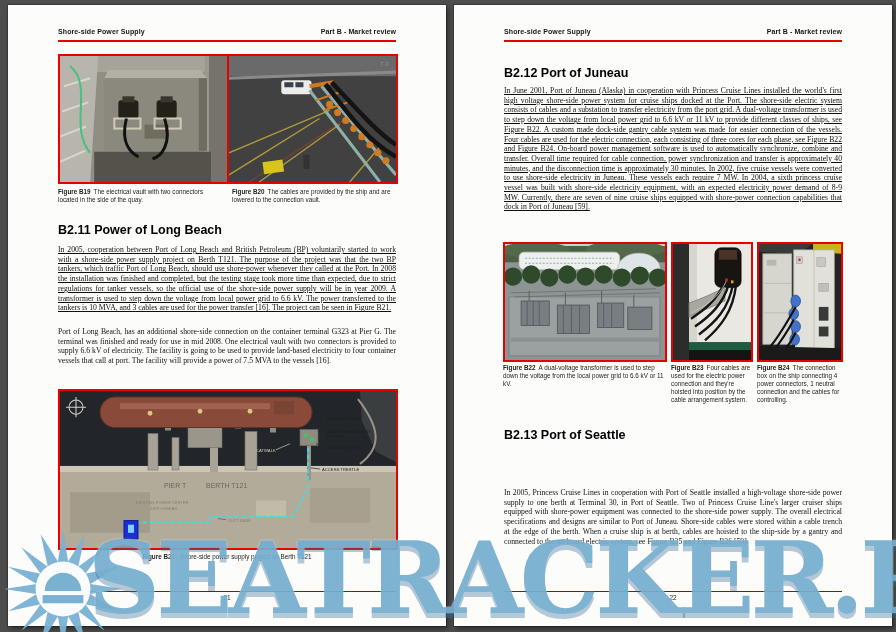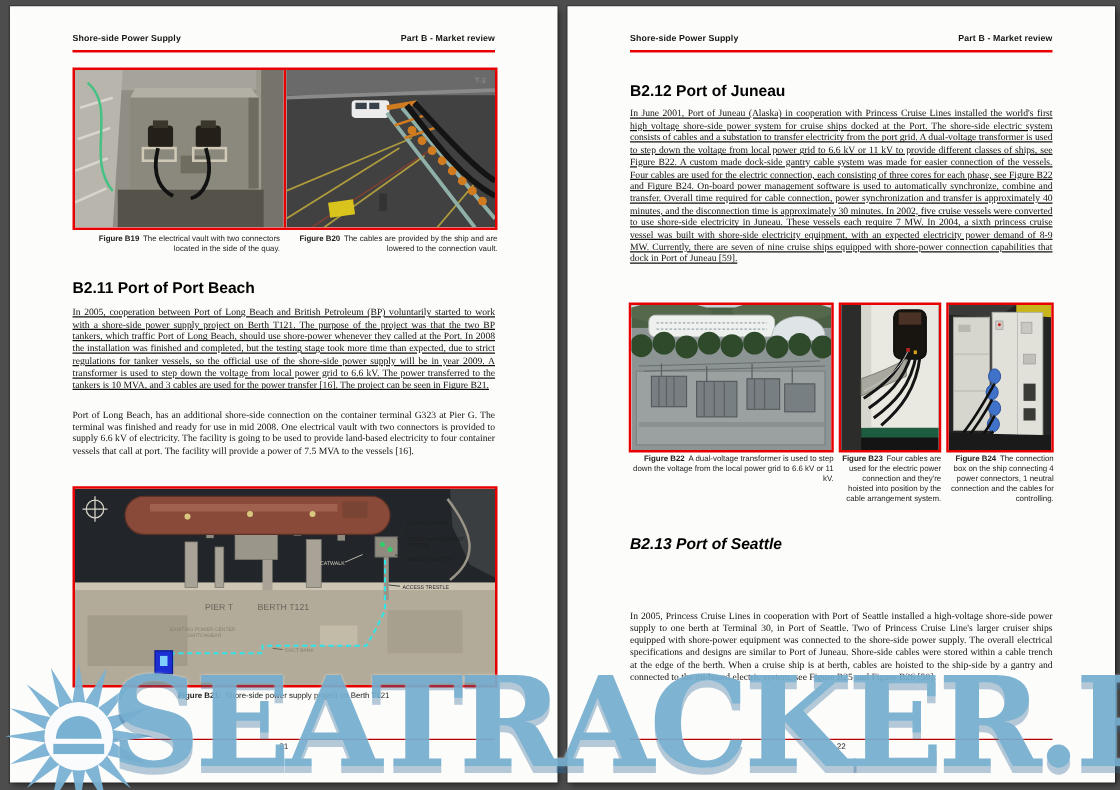--- a/index.html
+++ b/index.html
@@ -2,21 +2,21 @@
 <html><head>
 <meta charset="utf-8">
 <style>
   html,body{margin:0;padding:0;width:896px;height:632px;overflow:hidden;}
   body{background:#4d4d4d;position:relative;font-family:"Liberation Sans",sans-serif;}
   .page{position:absolute;top:5px;width:438px;height:621px;background:#fcfcfb;
         box-shadow:2px 3px 5px rgba(0,0,0,.45),0 0 0 1px #3c3c3c;}
   #page-left{left:8px;}
   #page-right{left:454px;}
 
-  .abs{position:absolute;text-align:right;}
+  .abs{position:absolute;}
   .hdr{top:23px;left:50px;width:338px;display:flex;justify-content:space-between;
        font-size:7px;font-weight:bold;color:#151515;letter-spacing:.1px;}
   .hdr-rule{top:35px;left:50px;width:338px;height:2px;background:#e80000;}
   .foot-rule{top:586px;left:50px;width:338px;height:1px;background:#b40000;}
   .pagenum{top:589px;left:50px;width:338px;text-align:center;font-size:6.5px;color:#222;}
 
   h2{margin:0;font-size:12.5px;font-weight:bold;color:#000;font-family:"Liberation Sans",sans-serif;}
   .para{font-family:"Liberation Serif",serif;font-size:7.7px;line-height:9.7px;
         text-align:justify;color:#101010;width:338px;left:50px;}
 
@@ -39,21 +39,21 @@
   .figs-row .fig-frame{overflow:hidden;}
   .figs-row svg{display:block;width:100%;height:100%;}
   .w1{width:164px;} .w2{width:82px;} .w3{width:86px;}
   .caps-row{top:359px;left:49px;width:340px;display:flex;gap:4px;}
 
   #h-b211{top:218px;left:50px;}
   #p-lb1{top:240px;text-decoration:underline;}
   #p-lb2{top:322px;}
   #h-b212{top:61px;left:50px;}
   #p-juneau{top:81px;text-decoration:underline;}
-  #h-b213{top:423px;left:50px;font-style:italic;}
+  #h-b213{top:423px;left:50px;}
   #p-seattle{top:441px;margin-top:42px;}
 
   
   #watermark{position:absolute;left:0;top:526px;width:896px;height:106px;
              z-index:40;pointer-events:none;overflow:visible;}
   #wm-text{position:absolute;left:88px;top:2px;white-space:nowrap;
            font-family:"DejaVu Serif",serif;font-weight:bold;font-size:100px;line-height:100px;
            letter-spacing:-4px;color:#76aecf;opacity:.93;
            text-shadow:0 5px 0 rgba(47,106,149,.38),0 0 2px rgba(255,255,255,.65);}
   #wm-sun{position:absolute;left:2px;top:2px;}
@@ -129,21 +129,21 @@
 
   <div class="abs caps-top">
     <div class="caption">
       <span class="cap-label">Figure B19</span><span>The electrical vault with two connectors located in the side of the quay.</span>
     </div>
     <div class="caption">
       <span class="cap-label">Figure B20</span><span>The cables are provided by the ship and are lowered to the connection vault.</span>
     </div>
   </div>
 
-  <h2 class="abs" id="h-b211">B2.11 Port of Port Beach</h2>
+  <h2 class="abs" id="h-b211">B2.11 Power of Long Beach</h2>
   <div class="abs para" id="p-lb1">In 2005, cooperation between Port of Long Beach and British Petroleum (BP) voluntarily started to work with a shore-side power supply project on Berth T121. The purpose of the project was that the two BP tankers, which traffic Port of Long Beach, should use shore-power whenever they called at the Port. In 2008 the installation was finished and completed, but the testing stage took more time than expected, due to strict regulations for tanker vessels, so the official use of the shore-side power supply will be in year 2009.  A transformer is used to step down the voltage from local power grid to 6.6 kV. The power transferred to the tankers is 10 MVA, and 3 cables are used for the power transfer [16]. The project can be seen in Figure B21.</div>
   <div class="abs para" id="p-lb2">Port of Long Beach, has an additional shore-side connection on the container terminal G323 at Pier G. The terminal was finished and ready for use in mid 2008. One electrical vault with two connectors is provided to supply 6.6 kV of electricity. The facility is going to be used to provide land-based electricity to four container vessels that call at port. The facility will provide a power of 7.5 MVA to the vessels [16].</div>
 
   <div class="abs b21-frame fig-frame">
     <svg viewBox="0 0 336 155" preserveAspectRatio="none">
       <rect x="0" y="0" width="336" height="78" fill="#22262a"></rect>
       <polygon points="300,0 336,0 336,70 316,60 302,30" fill="#3a3e40"></polygon>
       <path d="M298,8 C318,34 324,54 300,72" stroke="#9a9488" stroke-width="2" fill="none"></path>
       <rect x="0" y="74" width="336" height="8" fill="#cdc6b5"></rect>
       <rect x="0" y="80" width="336" height="75" fill="#b3ab99"></rect>

